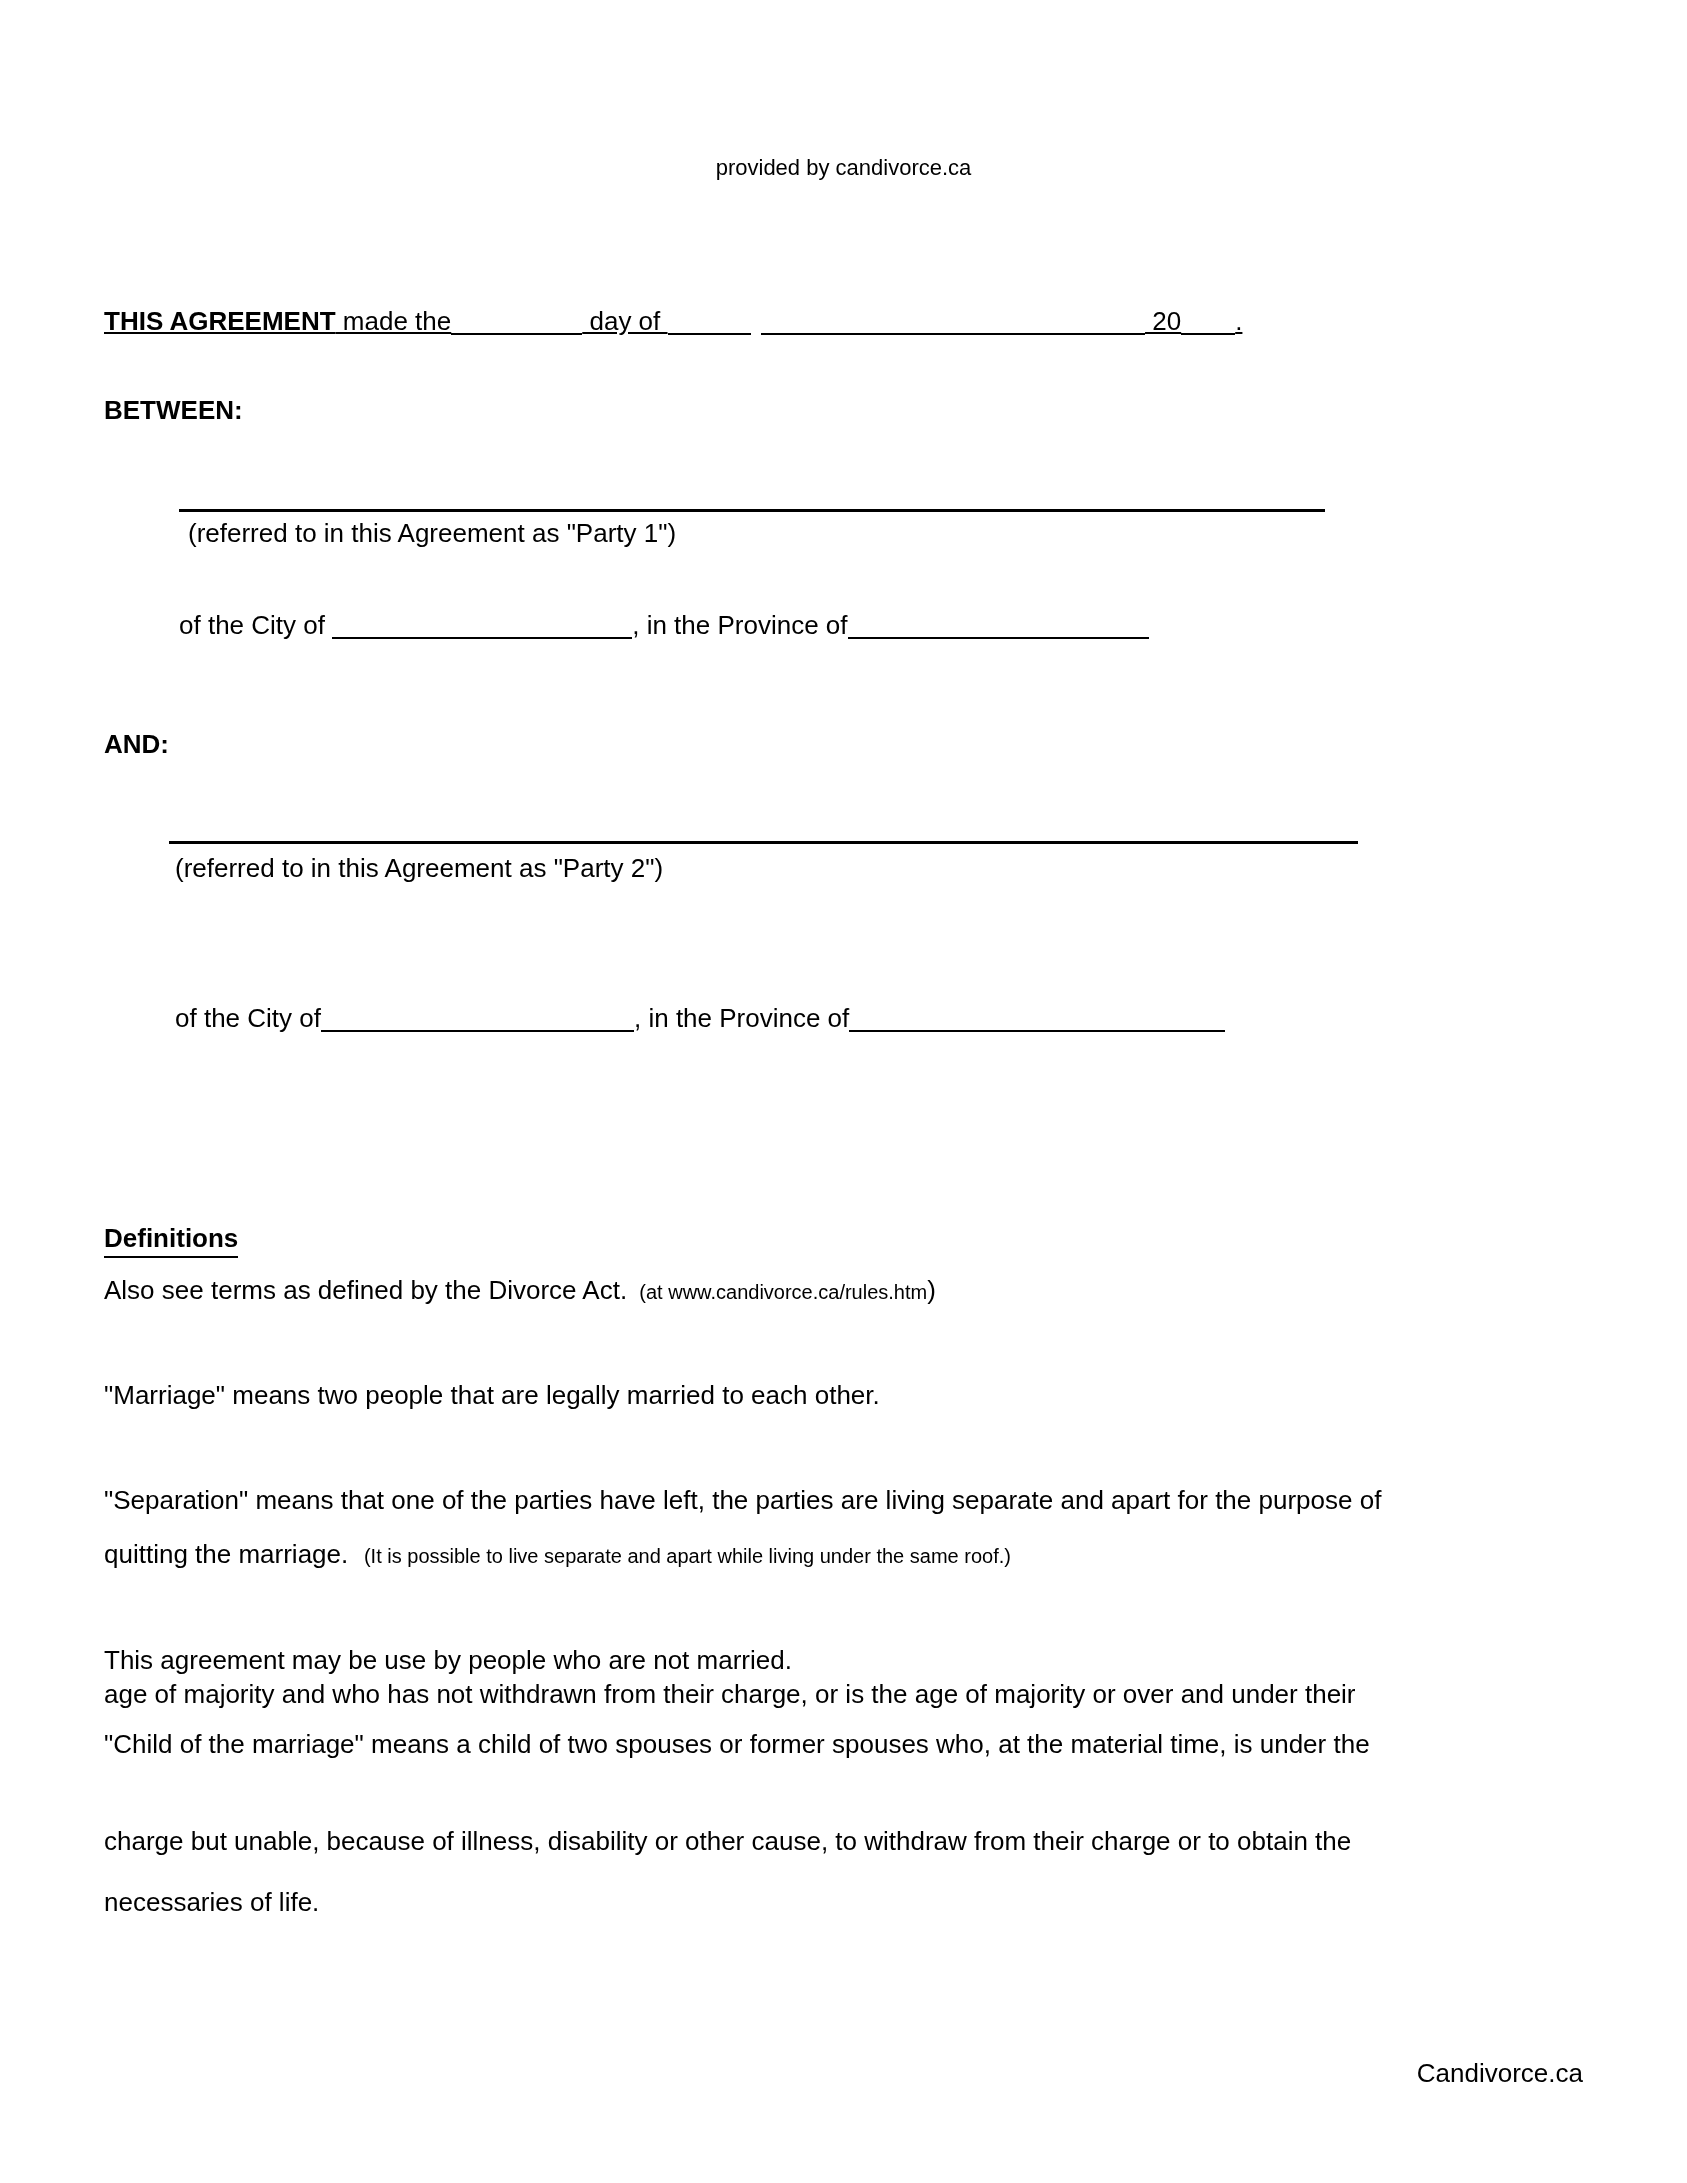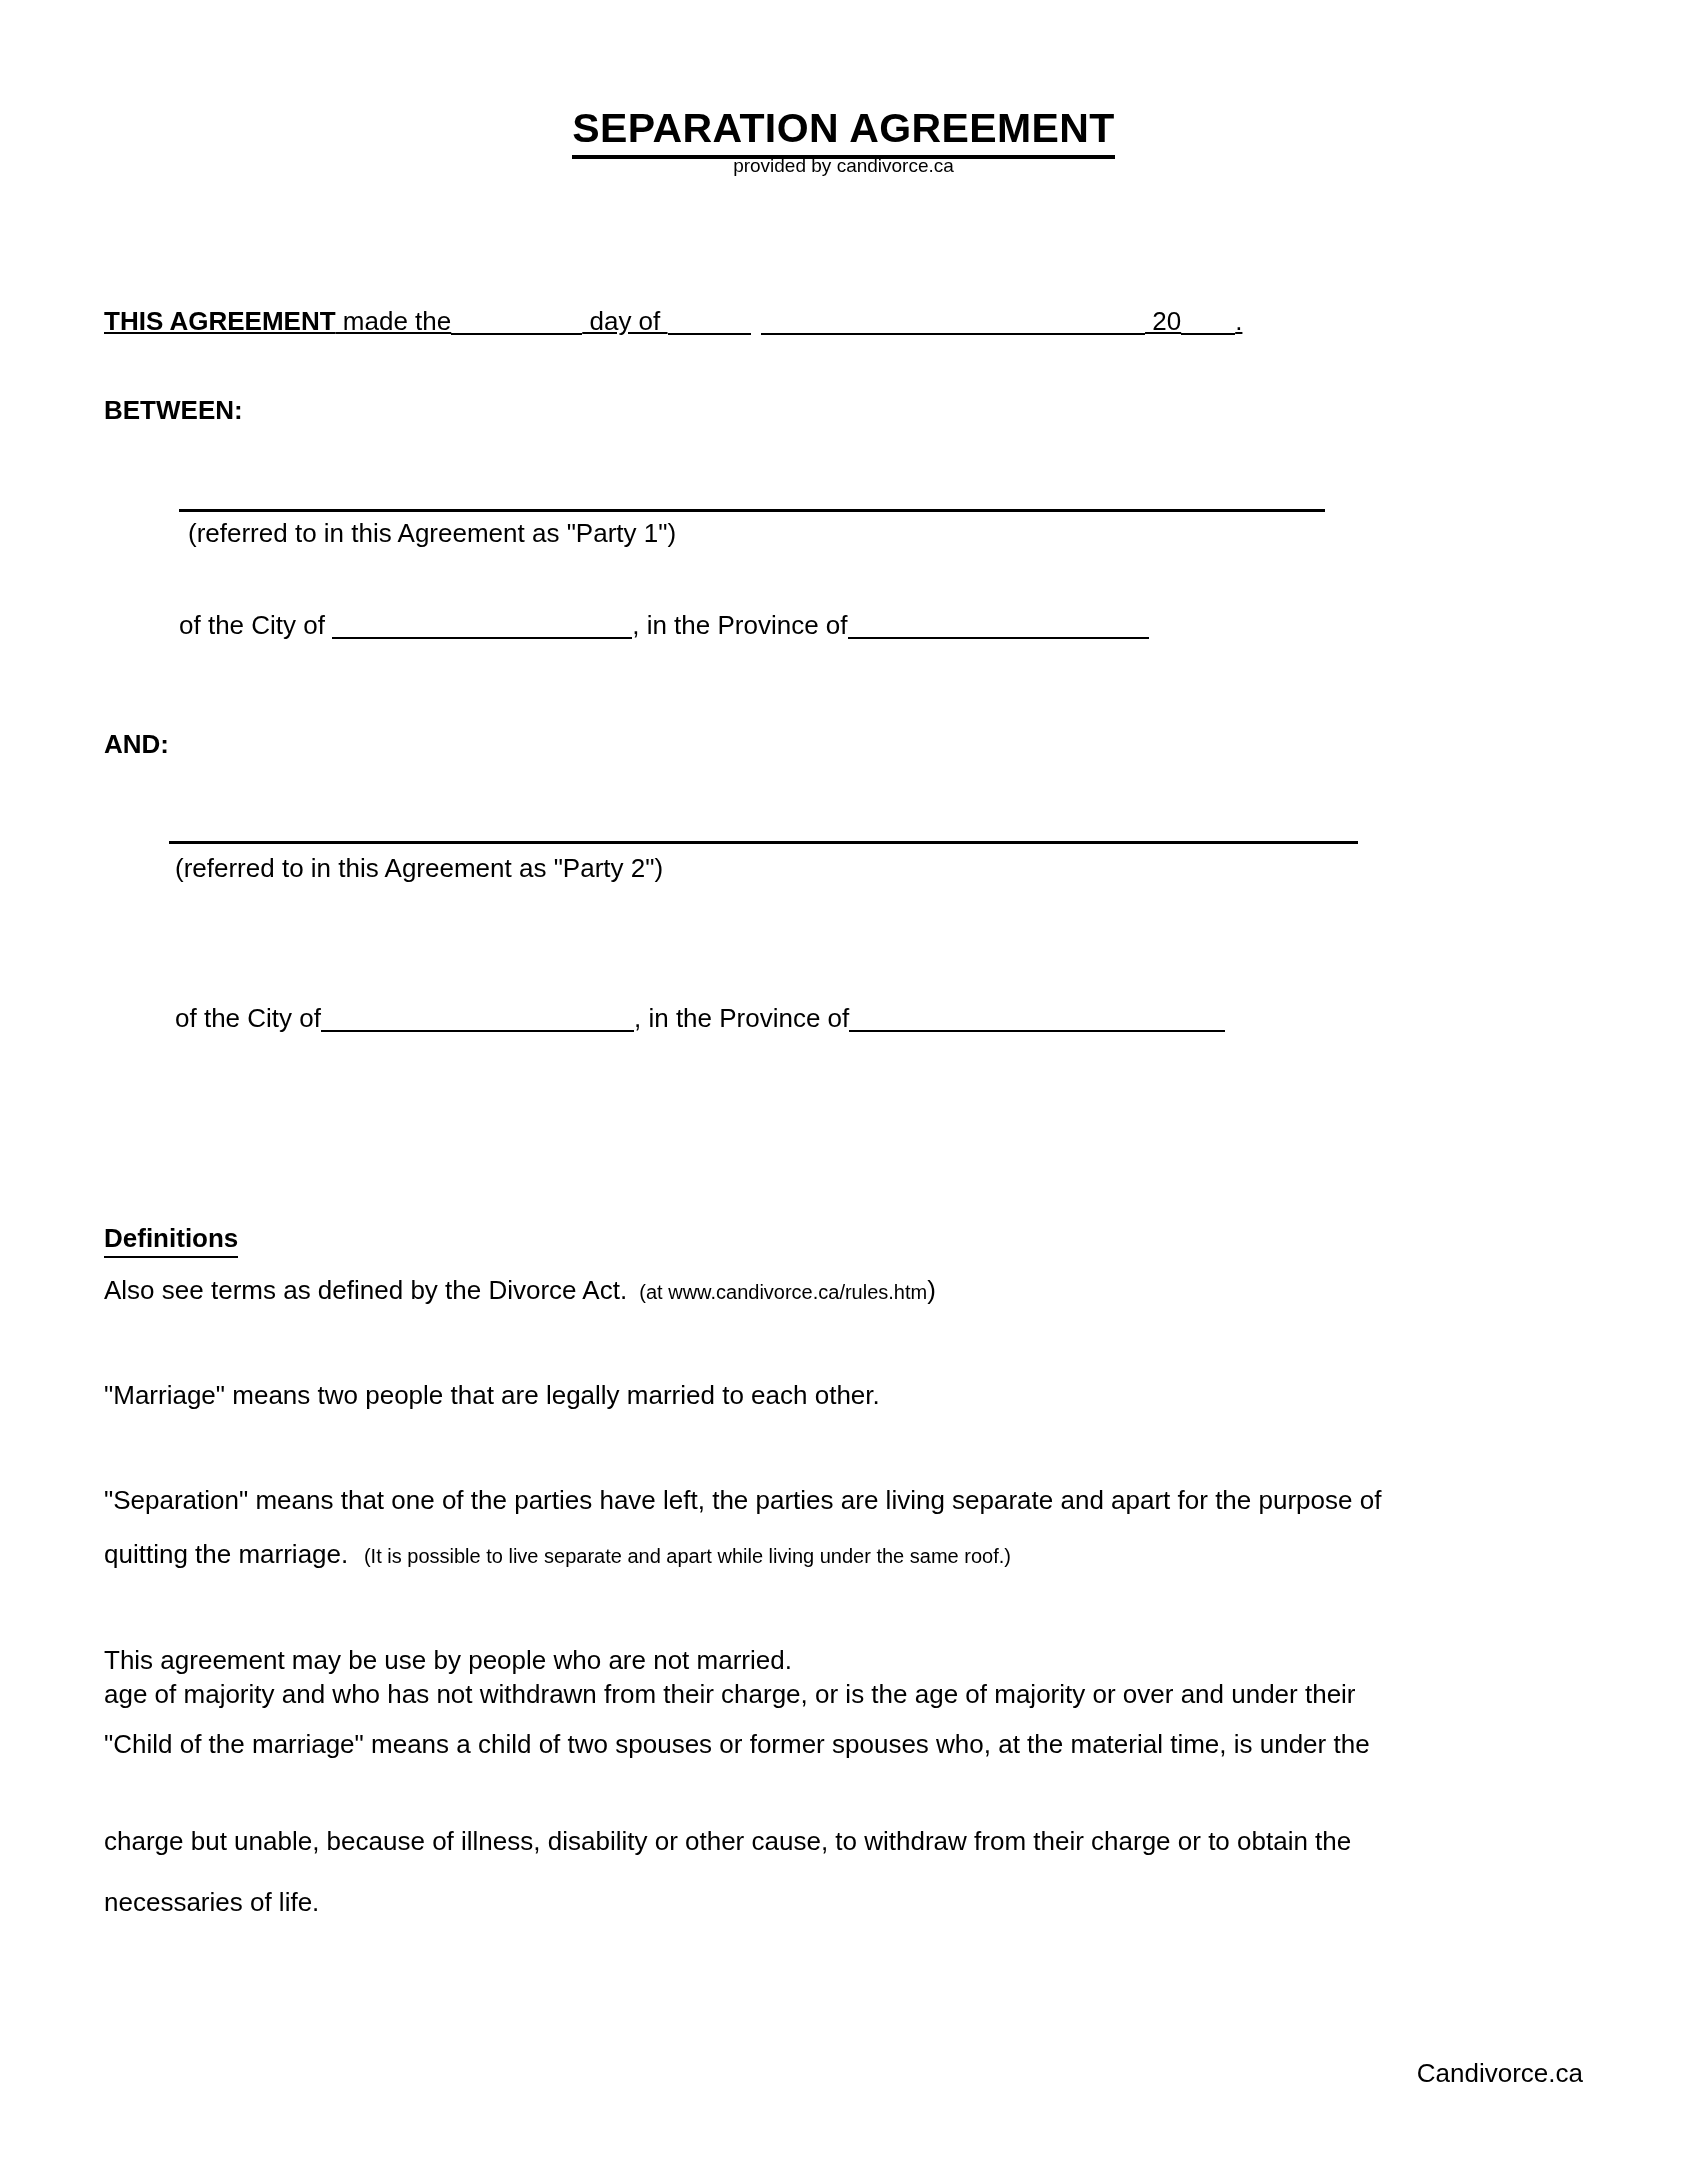--- a/index.html
+++ b/index.html
@@ -21,21 +21,21 @@
   .bold { font-weight: bold; }
   .center { left: 0; width: 100%; text-align: center; }
   .title-text {
     font-size: 41px;
     font-weight: bold;
     letter-spacing: 0.4px;
     border-bottom: 4.4px solid #000;
     padding-bottom: 2.6px;
     display: inline-block;
   }
-  .subtitle-text { font-size: 19px; }
+  .subtitle-text { font-size: 22px; }
   .small { font-size: 20px; }
   .blank {
     display: inline-block;
     height: 3.5px;
     border-bottom: 2.6px solid #000;
     vertical-align: -5.2px;
   }
   .rule {
     position: absolute;
     border-top: 3.5px solid #000;
@@ -47,23 +47,20 @@
     display: inline-block;
     text-align: right;
   }
   .footer { text-align: right; }
 </style>
 </head>
 <body>
 
 <div class="page">
 
-  <div class="abs center" style="top: 105px;">
-    <span class="title-text">SEPARATION AGREEMENT</span>
-  </div>
   <div class="abs center subtitle-text" style="top: 155px;">provided by candivorce.ca</div>
 
   <div class="abs" style="left: 104px; top: 306px; text-decoration: underline;">
     <span class="bold">THIS AGREEMENT</span><span> made the</span><span class="blank" style="width: 131px;"></span><span> day of </span><span class="blank" style="width: 83px;"></span><span class="blank" style="width: 384px; margin-left: 10.5px;"></span><span> 20</span><span class="blank" style="width: 54px;"></span><span>.</span>
   </div>
 
   <div class="abs bold" style="left: 104px; top: 395px;">BETWEEN:</div>
 
   <div class="rule" style="left: 179px; top: 509px; width: 1146px;"></div>
   <div class="abs" style="left: 188px; top: 518px;">(referred to in this Agreement as "Party 1")</div>

